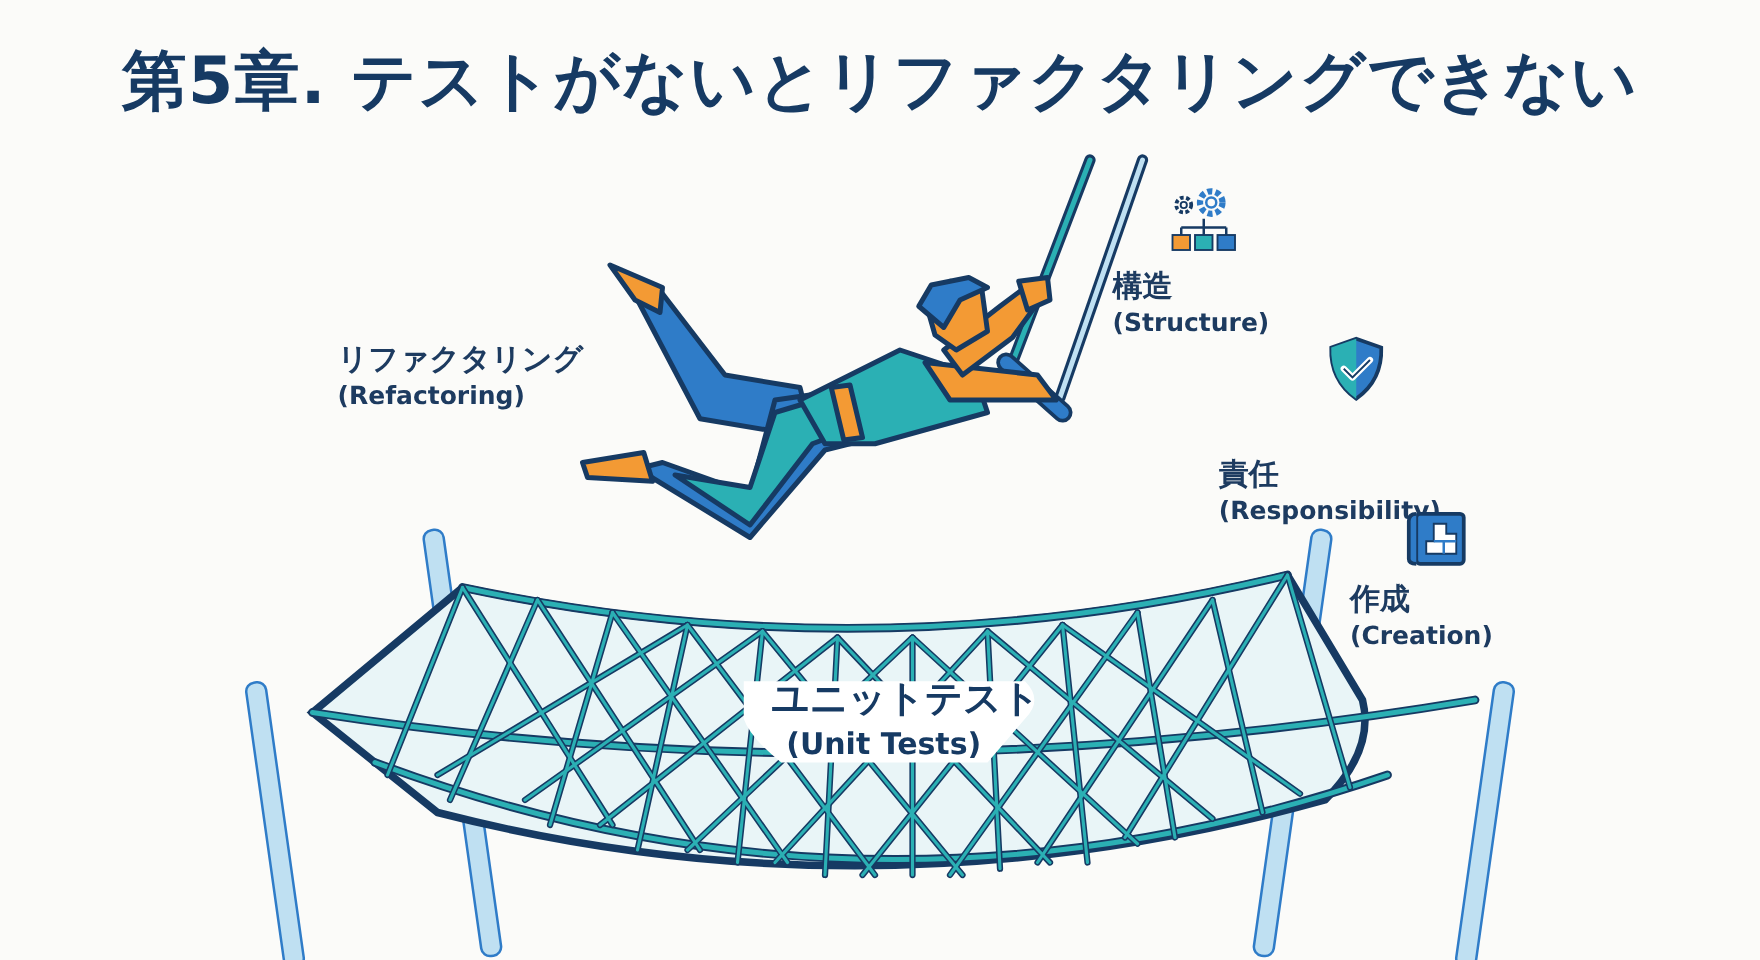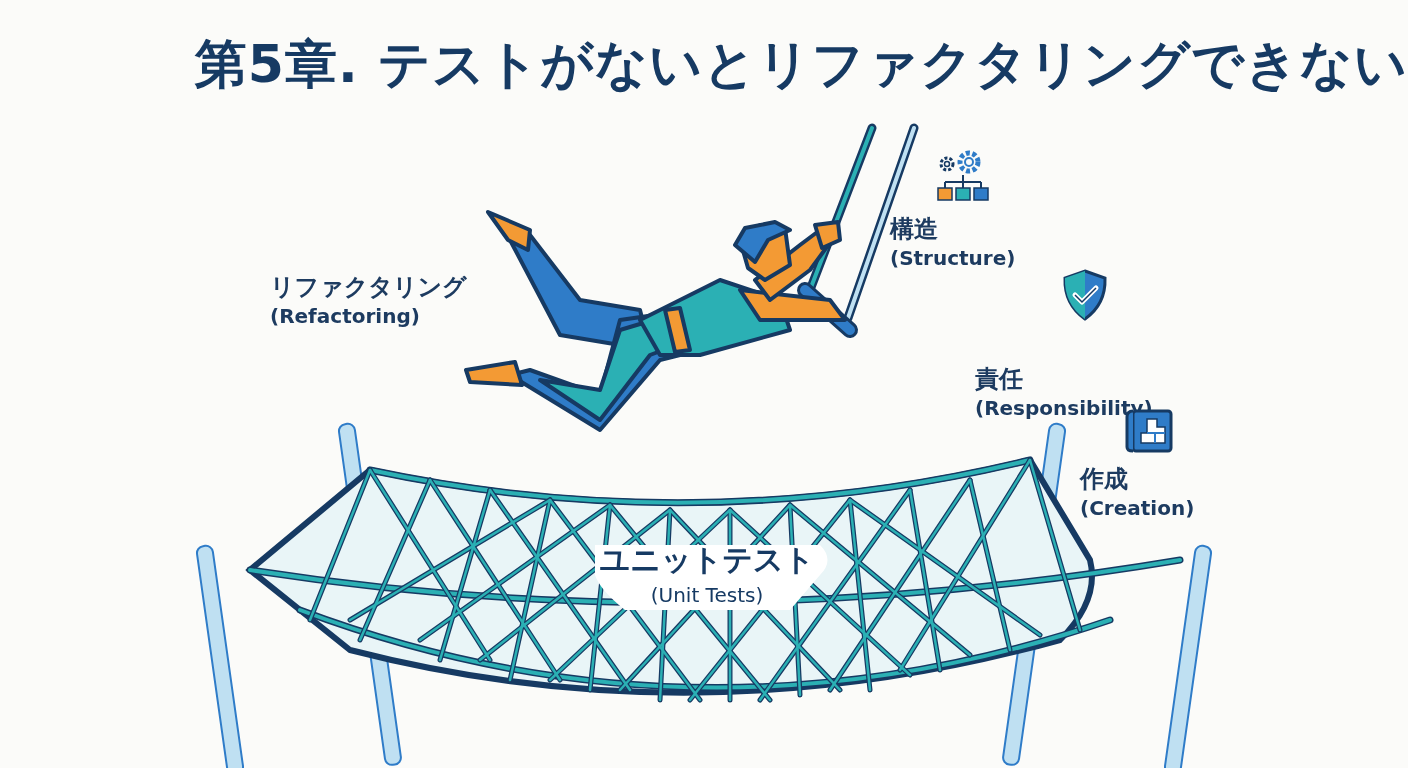--- a/index.html
+++ b/index.html
@@ -1,27 +1,27 @@
 <!DOCTYPE html>
 <html><head>
 <meta charset="utf-8">
 <style>
   html, body { margin:0; padding:0; }
   body { width:1408px; height:768px; background:#fbfbf9; overflow:hidden; position:relative;
          font-family:"DejaVu Sans", "Liberation Sans", sans-serif; color:#163a63; }
-  .title { position:absolute; left:0; top:30px; width:1408px; text-align:right;
+  .title { position:absolute; left:0; top:30px; width:1408px; text-align:center;
            font-size:52px; font-weight:bold; color:#163a63; letter-spacing:1px; }
   .label { position:absolute; text-align:left; color:#1d3b60; font-weight:bold; }
   .label .jp { font-size:24px; line-height:30px; display:block; }
   .label .en { font-size:20px; line-height:28px; display:block; }
   svg.scene { position:absolute; left:0; top:0; }
   .icon { position:absolute; }
   .net-label { position:absolute; left:582px; top:540px; width:250px; text-align:center; }
-  .net-label .jp { font-size:30px; font-weight:bold; display:block; line-height:40px; }
-  .net-label .en { font-size:20px; font-weight:normal; display:block; line-height:30px; }
+  .net-label .jp { font-size:30px; font-weight:bold; display:block; line-height:40px;text-align:right; }
+  .net-label .en { font-size:24px; font-weight:bold; display:block; line-height:30px; }
 </style>
 </head>
 <body>
 
 <div class="title">第5章. テストがないとリファクタリングできない</div>
 
 <svg class="scene" width="1408" height="768" viewBox="0 0 1408 768">
 
   <g>
     <line x1="872" y1="128" x2="810" y2="290" stroke="#163a63" stroke-width="9" stroke-linecap="round"></line>

